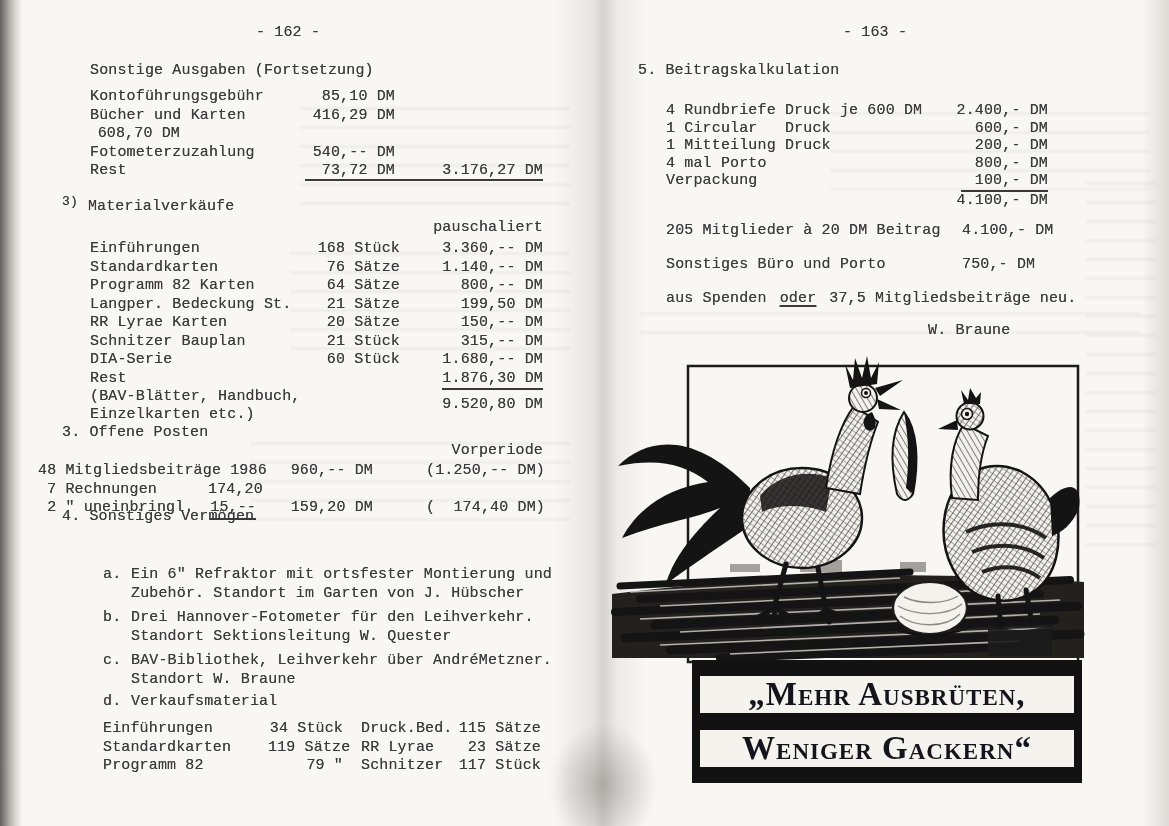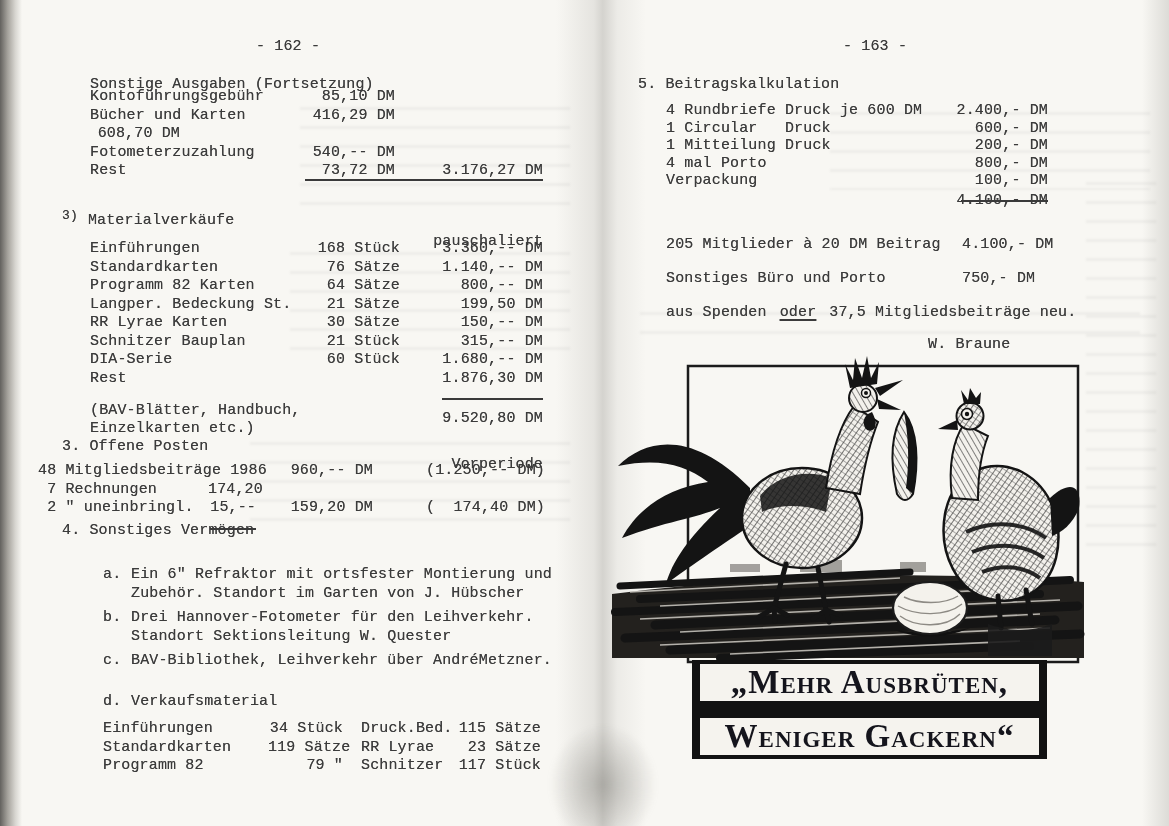--- a/index.html
+++ b/index.html
@@ -14,49 +14,49 @@
           background:linear-gradient(90deg,rgba(130,128,122,0) 0%,rgba(130,128,122,.16) 42%,rgba(110,108,102,.26) 52%,rgba(130,128,122,.10) 68%,rgba(130,128,122,0) 100%);}
   .gutter-smudge{position:absolute;left:548px;top:724px;width:110px;height:110px;
           background:radial-gradient(ellipse at 50% 55%,rgba(120,118,112,.45),rgba(120,118,112,0) 70%);filter:blur(2px);}
   .right-edge{position:absolute;left:1142px;top:0;width:27px;height:826px;
           background:linear-gradient(90deg,rgba(150,148,142,0),rgba(150,148,142,.28));}
   .bleed{position:absolute;opacity:.4;filter:blur(1.3px);
          background:repeating-linear-gradient(180deg,transparent 0 12px,rgba(110,110,110,.20) 12px 15px,transparent 15px 19px);}
 
   
   .t{position:absolute;font-size:15px;line-height:18.5px;letter-spacing:.15px;color:#3b3b3b;
-     white-space:pre;text-shadow:0 0 .5px rgba(60,60,60,.75);margin-top:14px;}
+     white-space:pre;text-shadow:0 0 .5px rgba(60,60,60,.75);}
   .tbl{position:absolute;}
   .trow{display:flex;height:18.5px;line-height:18.5px;font-size:15px;letter-spacing:.15px;color:#3b3b3b;
         text-shadow:0 0 .5px rgba(60,60,60,.75);}
   .trow5{height:17.5px;line-height:17.5px;}
   .cell{white-space:pre;}
   .c-l{width:215px}.c-a1{width:90px;text-align:right}.c-a2{width:148px;text-align:right}
   .m-l{width:205px}.m-q{width:105px;text-align:right}.m-a{width:143px;text-align:right}
   .o1w{width:218px}.o1{width:170px}.o2{width:48px;text-align:right}.o3{width:117px;text-align:right}.o4{width:172px;text-align:right}
   .v1{width:165px}.v2{width:75px;text-align:right}.v3{width:95px;margin-left:18px}.v4{width:85px;text-align:right}
   .b-l{width:258px}.b-a{width:124px;text-align:right}
   .amts{display:inline-flex;}
   .ul{border-bottom:2px solid #3a3a3a;}
-  .ulx{display:inline-block;border-bottom:2px solid #3a3a3a;padding-bottom:10px;}
+  .ulx{display:inline-block;border-bottom:2px solid #3a3a3a;padding-bottom:0px;}
   .pad-ul{padding-left:14px;}
   .sup{position:relative;top:-5px;font-size:13px;}
   .emph{margin:0 13px;text-decoration:underline;text-underline-offset:3px;text-decoration-thickness:2px;}
   .vitem{position:absolute;left:0;top:0;}
   .vmark{position:absolute;left:103px;}
   .vlines{position:absolute;left:131px;width:430px;}
   .vlines div{white-space:pre;}
   .vitem,.vmark,.vlines{font-size:15px;line-height:18.5px;letter-spacing:.15px;color:#3b3b3b;
         text-shadow:0 0 .5px rgba(60,60,60,.75);}
 
   
   .illo{position:absolute;left:600px;top:336px;width:500px;height:330px;}
 
   
-  .caption{position:absolute;left:692px;top:660px;width:355px;background:#121212;padding:2px 6px;}
+  .caption{position:absolute;left:692px;top:660px;width:390px;background:#121212;padding:14px 6px;}
   .strip{background:#f5f3ee;border:2px solid #121212;height:41px;display:flex;align-items:center;justify-content:center;overflow:hidden;}
   .strip + .strip{margin-top:13px;}
   .strip span{font-family:"Liberation Serif","DejaVu Serif",serif;font-variant:small-caps;font-weight:bold;
               font-size:33px;letter-spacing:1px;color:#14141c;line-height:1;white-space:nowrap;}
 </style>
 </head>
 <body>
 
 <div class="scan">
 
@@ -120,21 +120,21 @@
         <span class="cell m-q">64 Sätze</span>
         <span class="cell m-a">800,-- DM</span>
       </div>
       <div class="trow">
         <span class="cell m-l">Langper. Bedeckung St.</span>
         <span class="cell m-q">21 Sätze</span>
         <span class="cell m-a">199,50 DM</span>
       </div>
       <div class="trow">
         <span class="cell m-l">RR Lyrae Karten</span>
-        <span class="cell m-q">30 Sätze</span>
+        <span class="cell m-q">20 Sätze</span>
         <span class="cell m-a">150,-- DM</span>
       </div>
       <div class="trow">
         <span class="cell m-l">Schnitzer Bauplan</span>
         <span class="cell m-q">21 Stück</span>
         <span class="cell m-a">315,-- DM</span>
       </div>
       <div class="trow">
         <span class="cell m-l">DIA-Serie</span>
         <span class="cell m-q">60 Stück</span>
@@ -185,20 +185,21 @@
       <span class="vmark">b.</span>
       <div class="vlines">
         <div>Drei Hannover-Fotometer für den Leihverkehr.</div>
         <div>Standort Sektionsleitung W. Quester</div>
       </div>
     </div>
     <div class="vitem" style="top:652px">
       <span class="vmark">c.</span>
       <div class="vlines">
         <div>BAV-Bibliothek, Leihverkehr über AndréMetzner.</div>
+        <div>Standort W. Braune</div>
       </div>
     </div>
     <div class="vitem" style="top:693px">
       <span class="vmark">d.</span>
       <div class="vlines">
         <div>Verkaufsmaterial</div>
       </div>
     </div>
 
     <div class="tbl" style="left:103px;top:720px">

